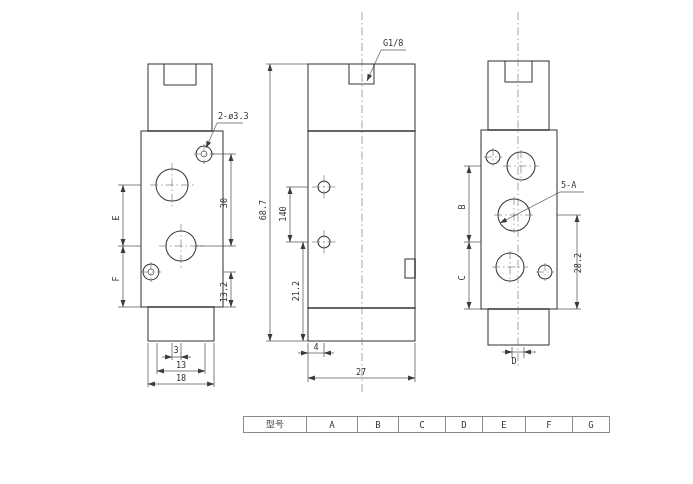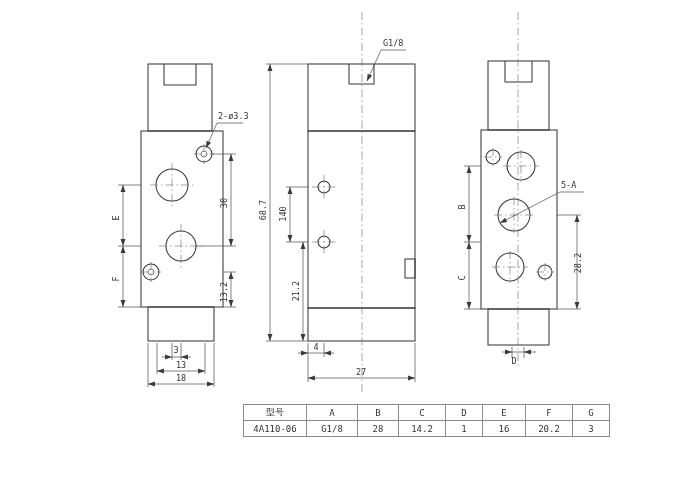--- a/index.html
+++ b/index.html
@@ -3,21 +3,21 @@
 <meta charset="utf-8">
 <style>
   html,body{margin:0;padding:0;background:#fff;}
   .canvas{position:relative;width:693px;height:484px;background:#ffffff;overflow:hidden;
           font-family:"DejaVu Sans Mono", monospace;}
   svg{position:absolute;left:0;top:0;}
   .ol{fill:none;stroke:#3a3a3a;stroke-width:1.05;}
   .th{fill:none;stroke:#4a4a4a;stroke-width:0.7;}
   .cl{fill:none;stroke:#6a6a6a;stroke-width:0.6;stroke-dasharray:8 3 1.5 3;}
   .dt{font-family:"DejaVu Sans Mono",monospace;font-size:8.5px;fill:#333;}
-  table.spec{position:absolute;left:243px;top:404px;border-collapse:collapse;
+  table.spec{position:absolute;left:243px;top:416px;border-collapse:collapse;
              font-family:"DejaVu Sans Mono",monospace;font-size:9px;color:#333;}
   table.spec th,table.spec td{border:1px solid #8a8a8a;text-align:center;
              font-weight:normal;padding:1px 3px;height:13px;background:#fff;}
 </style>
 </head>
 <body>
 
 <div class="canvas">
 <svg width="693" height="484" viewBox="0 0 693 484">
   <defs>
@@ -214,25 +214,15 @@
       <th style="width:44px">A</th>
       <th style="width:34px">B</th>
       <th style="width:40px">C</th>
       <th style="width:30px">D</th>
       <th style="width:36px">E</th>
       <th style="width:40px">F</th>
       <th style="width:30px">G</th>
     </tr>
   </thead>
   <tbody>
-    <tr>
-      <td>4A110-06</td>
-      <td>G1/8</td>
-      <td>28</td>
-      <td>14.2</td>
-      <td>1</td>
-      <td>16</td>
-      <td>20.2</td>
-      <td>3</td>
-    </tr>
   </tbody>
 </table>
 </div>
 
 </body></html>

